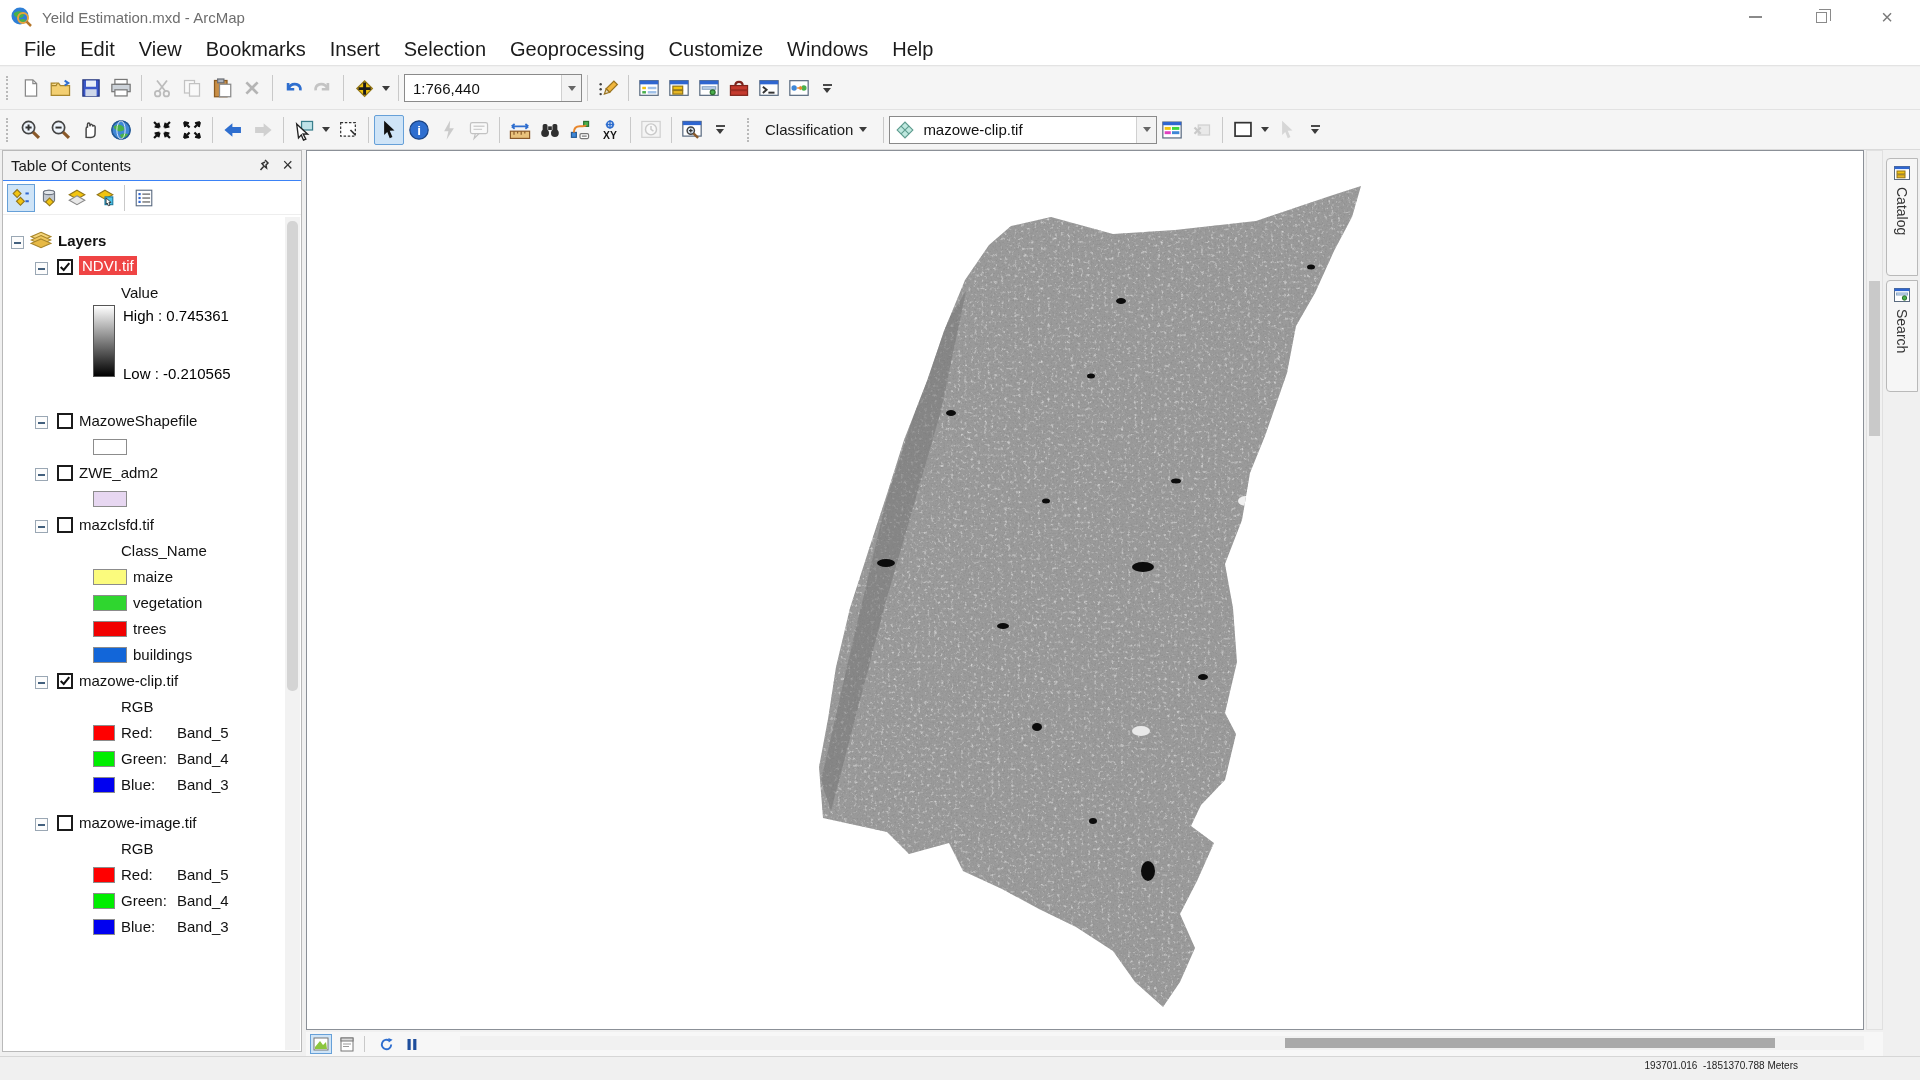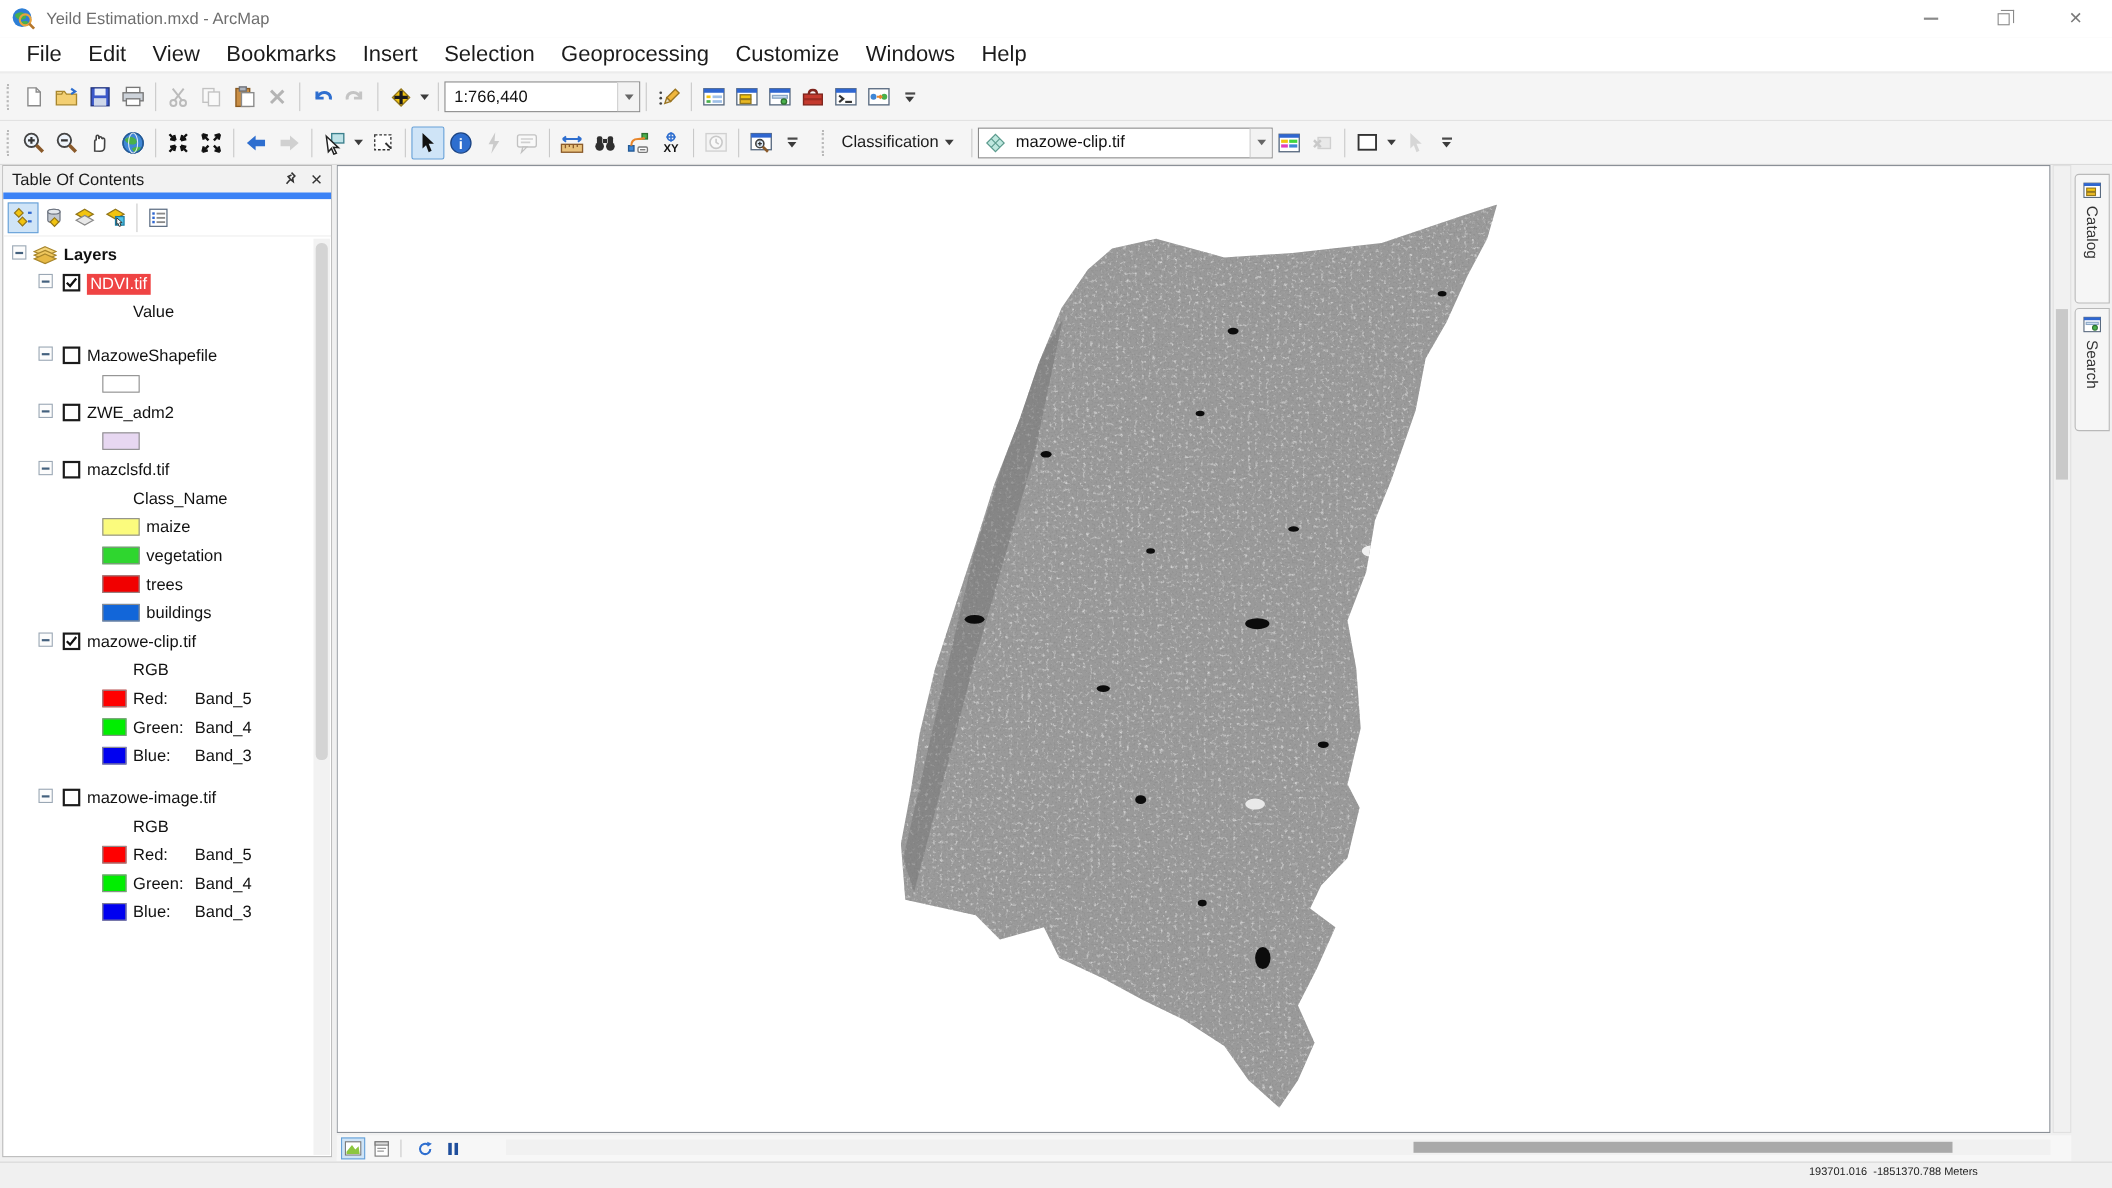--- a/index.html
+++ b/index.html
@@ -33,27 +33,27 @@
   .dd{width:0;height:0;border-left:4px solid transparent;border-right:4px solid transparent;border-top:5px solid #3b3b3b;margin:0 3px;}
   .overflow{display:flex;flex-direction:column;align-items:center;margin:0 6px;}
   .overflow .bar{width:9px;height:2px;background:#4a4a4a;margin-bottom:2px;}
   .combo{height:28px;background:#fff;border:1px solid #8a8a8a;display:flex;align-items:center;}
   .combo .val{font-size:15px;color:#111;padding:0 8px;flex:1;white-space:nowrap;}
   .combo .btn{width:20px;height:100%;display:flex;align-items:center;justify-content:center;border-left:1px solid #d0d0d0;background:#f3f3f3;}
   .txtbtn{display:flex;align-items:center;font-size:15px;color:#1b1b1b;padding:4px 8px;}
 
   
   #toc{position:absolute;left:2px;top:150px;width:300px;height:902px;background:#ffffff;border:1px solid #b9b9b9;}
-  #toc-header{height:30px;background:#f2f2f2;border-bottom:6px solid #3b82f6;display:flex;align-items:center;padding:0 8px;}
+  #toc-header{height:30px;background:#f2f2f2;border-bottom:1px solid #3b82f6;display:flex;align-items:center;padding:0 8px;}
   #toc-header .t{font-size:15px;color:#1b1b1b;flex:1;}
   #toc-tools{height:34px;display:flex;align-items:center;padding-left:4px;border-bottom:1px solid #eee;}
   .tocbtn{width:28px;height:28px;display:flex;align-items:center;justify-content:center;border:1px solid transparent;}
   .tocbtn.active{background:#cfe4f7;border-color:#66a0d8;}
   #toc-tree{position:absolute;left:0;top:66px;right:16px;bottom:0;padding-top:6px;overflow:hidden;}
-  .trow{height:26px;display:flex;align-items:flex-start;font-size:15px;color:#111;}
+  .trow{height:26px;display:flex;align-items:flex-end;font-size:15px;color:#111;}
   .trow .lbl{margin-left:6px;white-space:nowrap;}
   .exp{width:13px;height:13px;border:1px solid #9aa7b4;background:#fcfcfc;position:relative;flex:0 0 13px;}
   .exp:before{content:"";position:absolute;left:2px;top:5px;width:7px;height:1.5px;background:#44617e;}
   .cb{width:16px;height:16px;border:2px solid #1b1b1b;background:#fff;margin-left:9px;display:flex;align-items:center;justify-content:center;flex:0 0 16px;}
   .sw{width:34px;height:16px;border:1px solid #8c8c8c;flex:0 0 34px;}
   .sel{background:#ef4444;color:#fff;padding:1px 3px;}
   #toc-scroll{position:absolute;right:1px;top:66px;width:15px;bottom:1px;background:#f2f2f2;}
   #toc-scroll .thumb{position:absolute;left:2px;top:4px;width:11px;height:470px;background:#d4d4d4;border-radius:5px;}
 
   
@@ -555,20 +555,25 @@
       <div class="exp"></div>
       <div class="cb">
             <svg width="12" height="12" viewBox="0 0 14 14">
               <polyline points="2,7 5.5,10.5 12,2.5" fill="none" stroke="#111" stroke-width="2.4"></polyline>
             </svg>
           </div>
       <span class="lbl sel">NDVI.tif</span>
     </div>
     <div class="trow" style="padding-left:118px;">
       <span>Value</span>
+    </div>
+    <div style="position:relative;height:88px;">
+      <div style="position:absolute;left:90px;top:4px;width:22px;height:72px;background:linear-gradient(#ffffff,#000000);border:1px solid #555;"></div>
+      <span style="position:absolute;left:120px;top:6px;font-size:15px;">High : 0.745361</span>
+      <span style="position:absolute;left:120px;top:64px;font-size:15px;">Low : -0.210565</span>
     </div>
     <div style="height:14px;"></div>
 
     <div class="trow" style="padding-left:32px;">
       <div class="exp"></div>
       <div class="cb"></div>
       <span class="lbl">MazoweShapefile</span>
     </div>
     <div class="trow" style="padding-left:90px;">
       <div class="sw" style="background:#ffffff;"></div>

